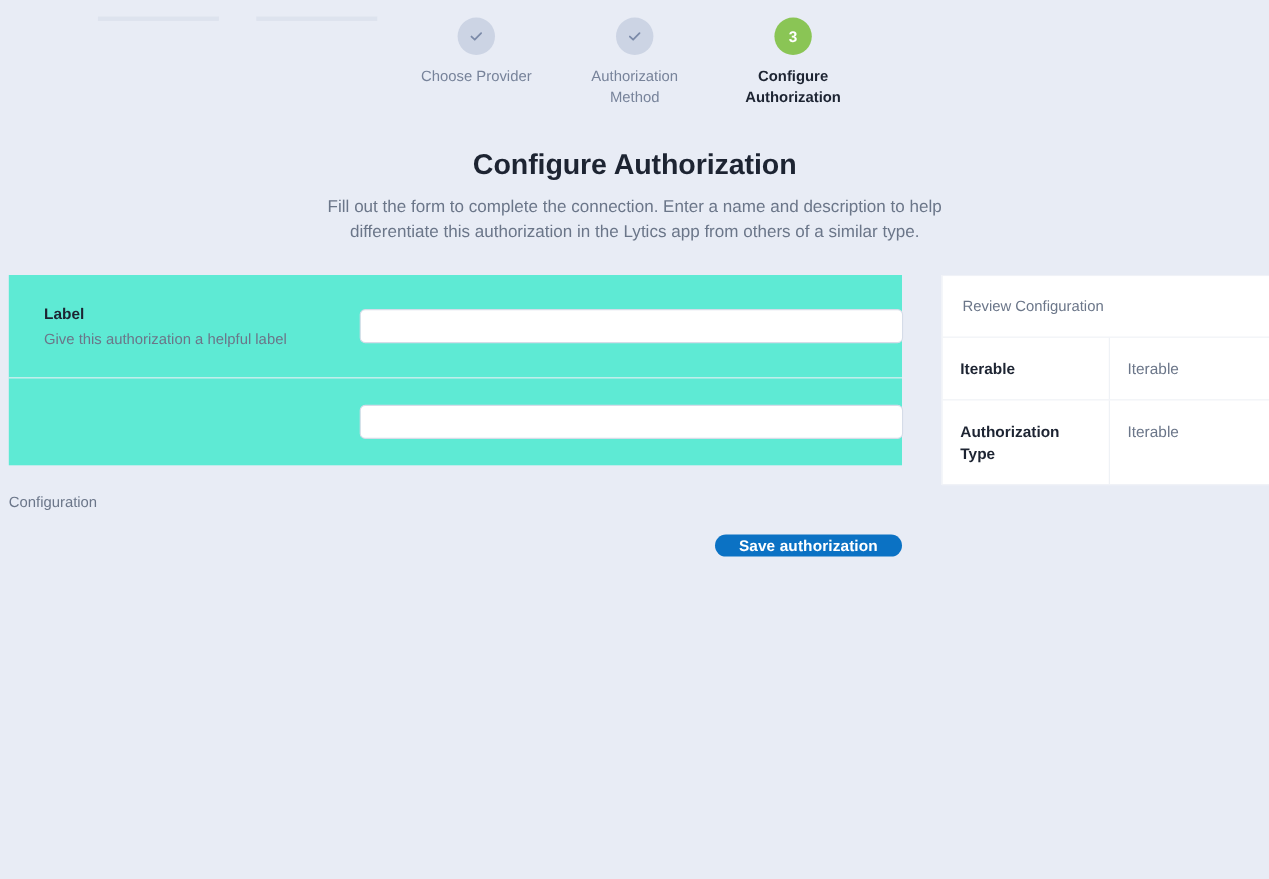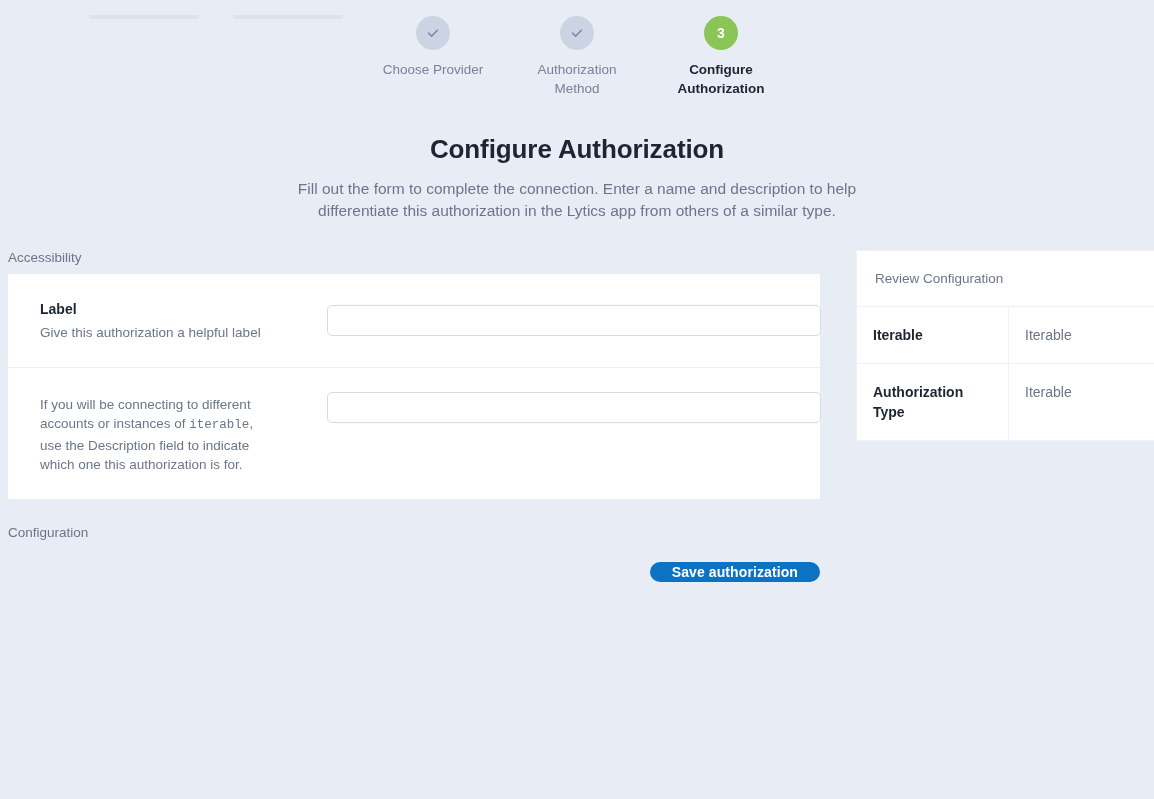--- a/index.html
+++ b/index.html
@@ -100,21 +100,21 @@
     font-size: 13.5px;
     color: #6b7689;
     padding-left: 8px;
     margin-bottom: 9px;
   }
   .left-col {
     width: 820px;
     padding-left: 0;
   }
   .card {
-    background: #ffffff;
+    background: #5eead4;
     margin-left: 8px;
     width: 812px;
   }
   .form-row {
     display: flex;
     align-items: flex-start;
     padding: 24px 24px 24px 24px;
   }
   .form-row + .form-row { border-top: 1px solid #eceff5; }
   .row-labels {
@@ -257,37 +257,35 @@
 
 <div class="page-head">
   <h1 class="page-title">Configure Authorization</h1>
   <p class="page-sub">Fill out the form to complete the connection. Enter a name and description to help differentiate this authorization in the Lytics app from others of a similar type.</p>
 </div>
 
 <div class="content">
 
   <div class="left-col">
 
-    <div class="section-label">Accessibility</div>
 
     <div class="card">
 
       <div class="form-row row-label-row">
         <div class="row-labels">
           <div class="field-title">Label</div>
           <div class="field-help">Give this authorization a helpful label</div>
         </div>
         <div class="input-wrap">
           <input class="text-input" type="text" value="" style="">
         </div>
       </div>
 
       <div class="form-row">
         <div class="row-labels">
-          <div class="field-help"><span>If you will be connecting to different accounts or instances of</span> <span class="mono">iterable</span><span>, use the Description field to indicate which one this authorization is for.</span></div>
         </div>
         <div class="input-wrap">
           <input class="text-input" type="text" value="" style="">
         </div>
       </div>
 
     </div>
 
     <div class="section-label" style="margin-top:26px;">Configuration</div>
 

